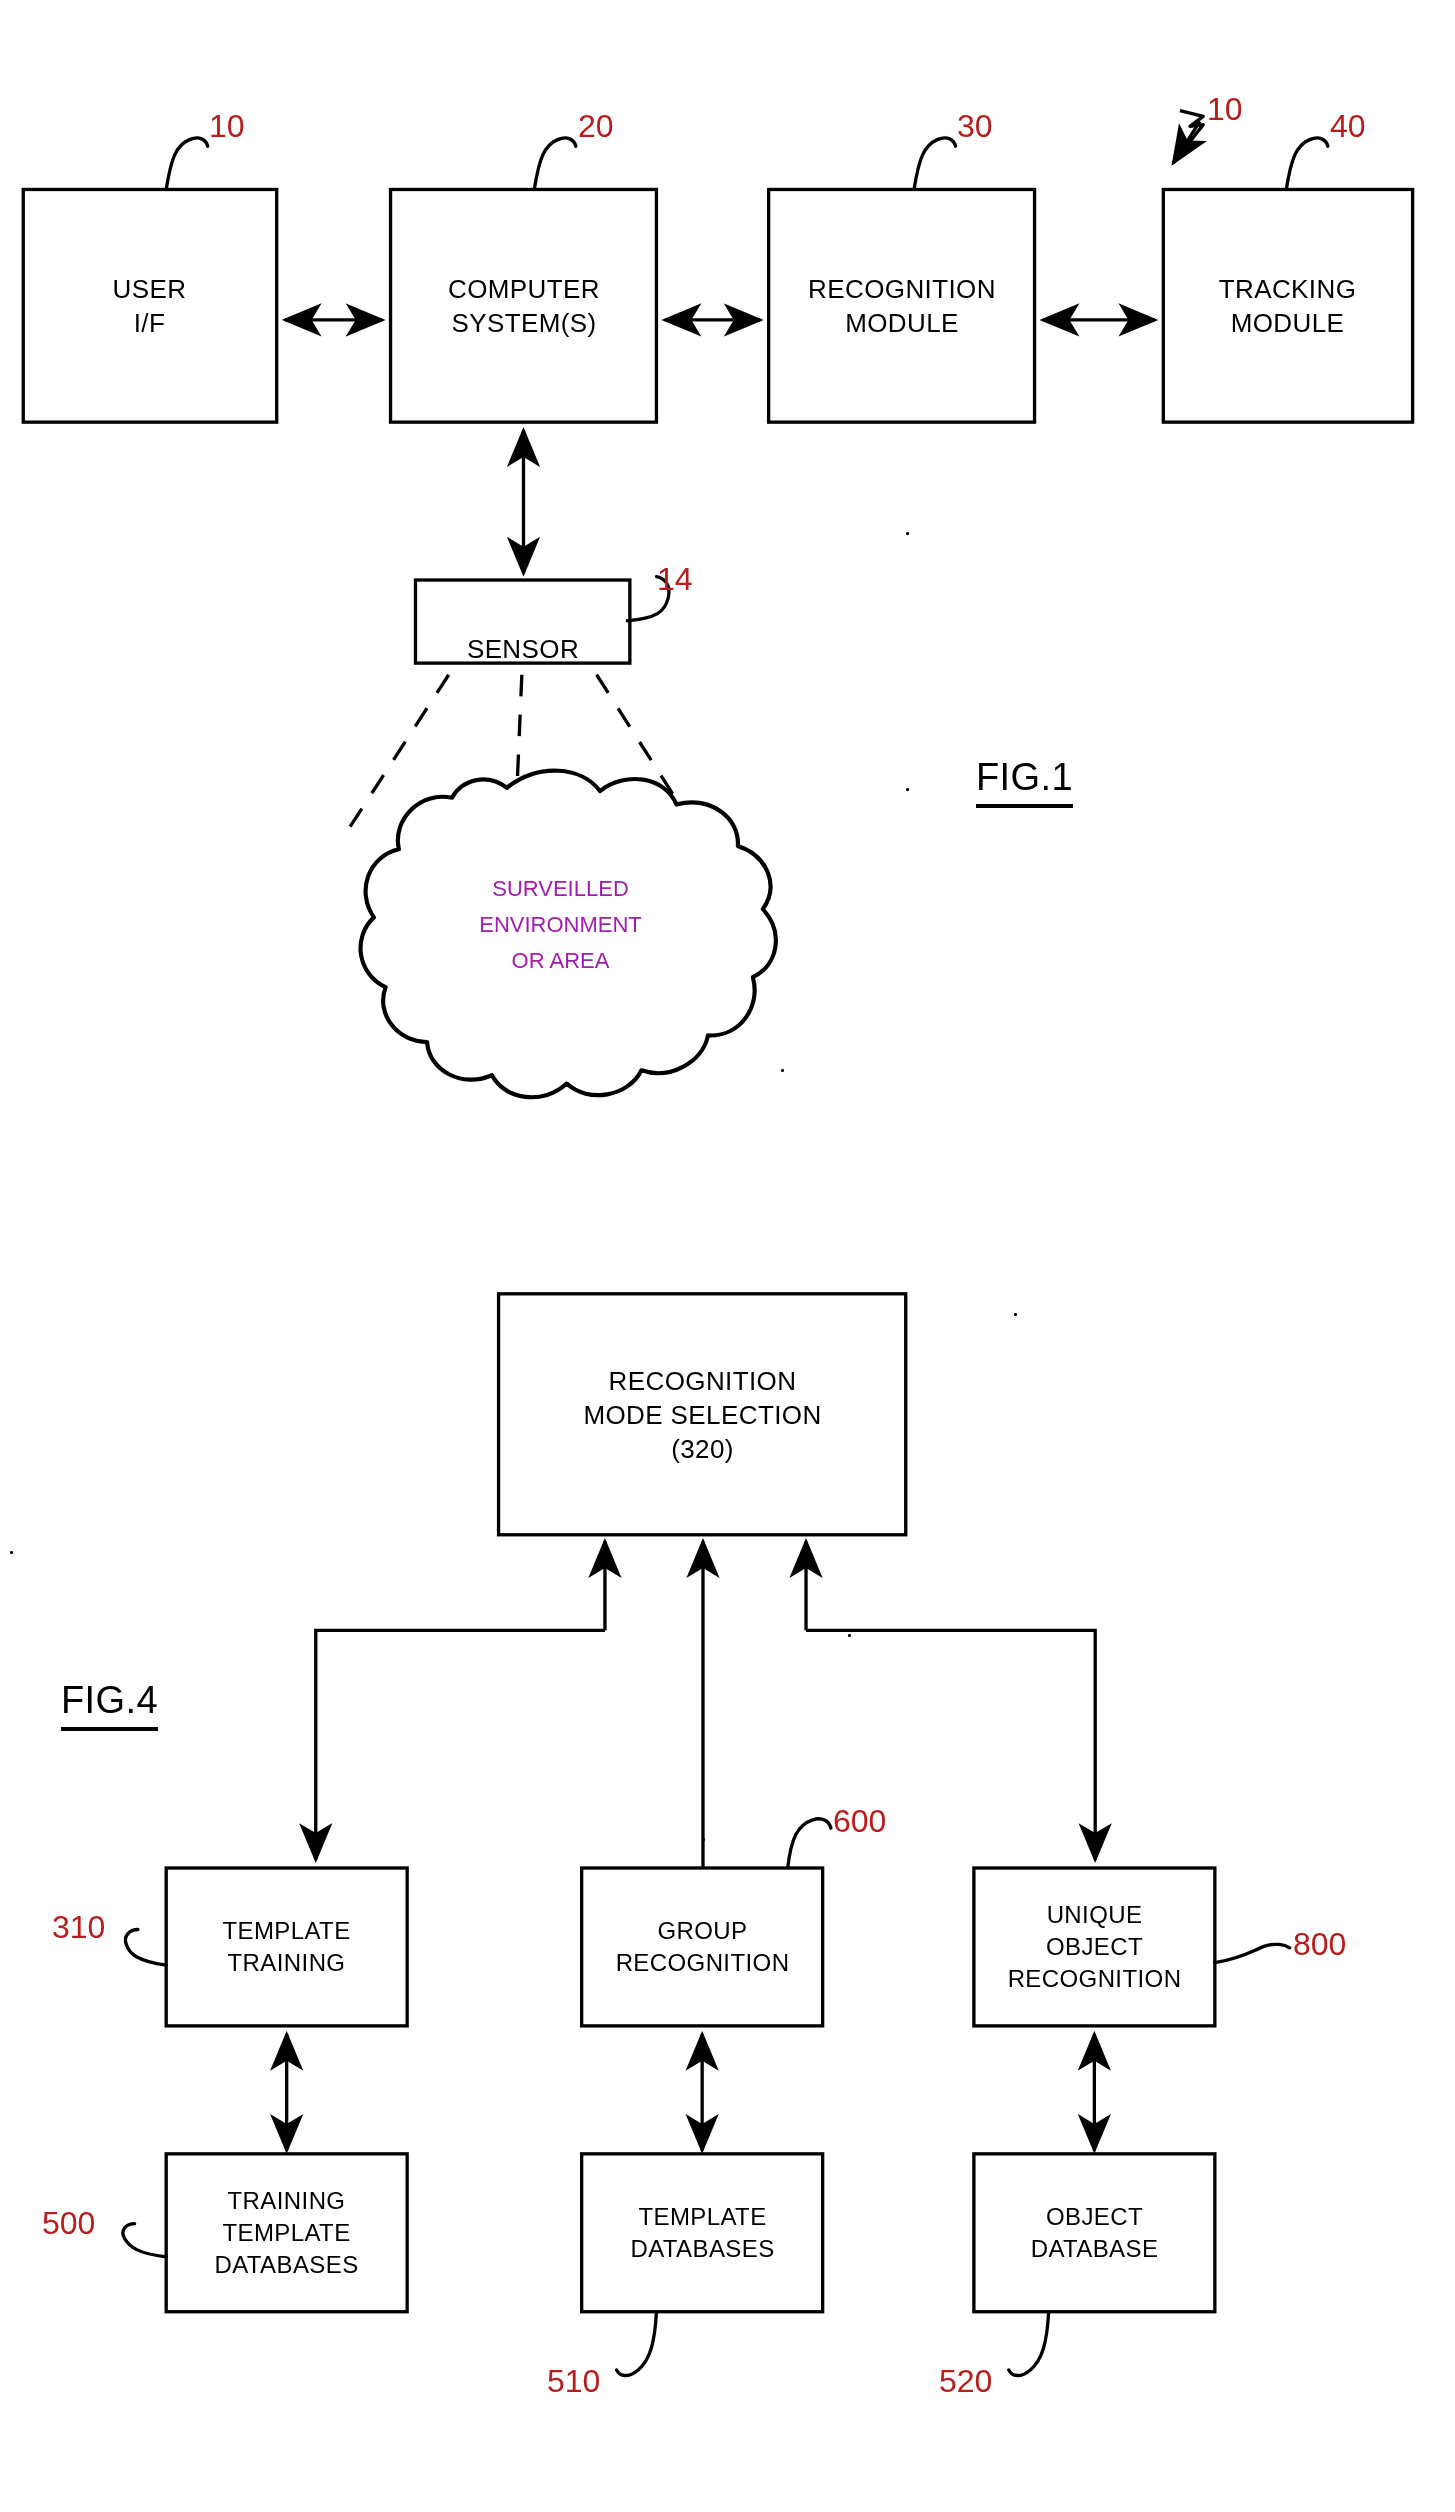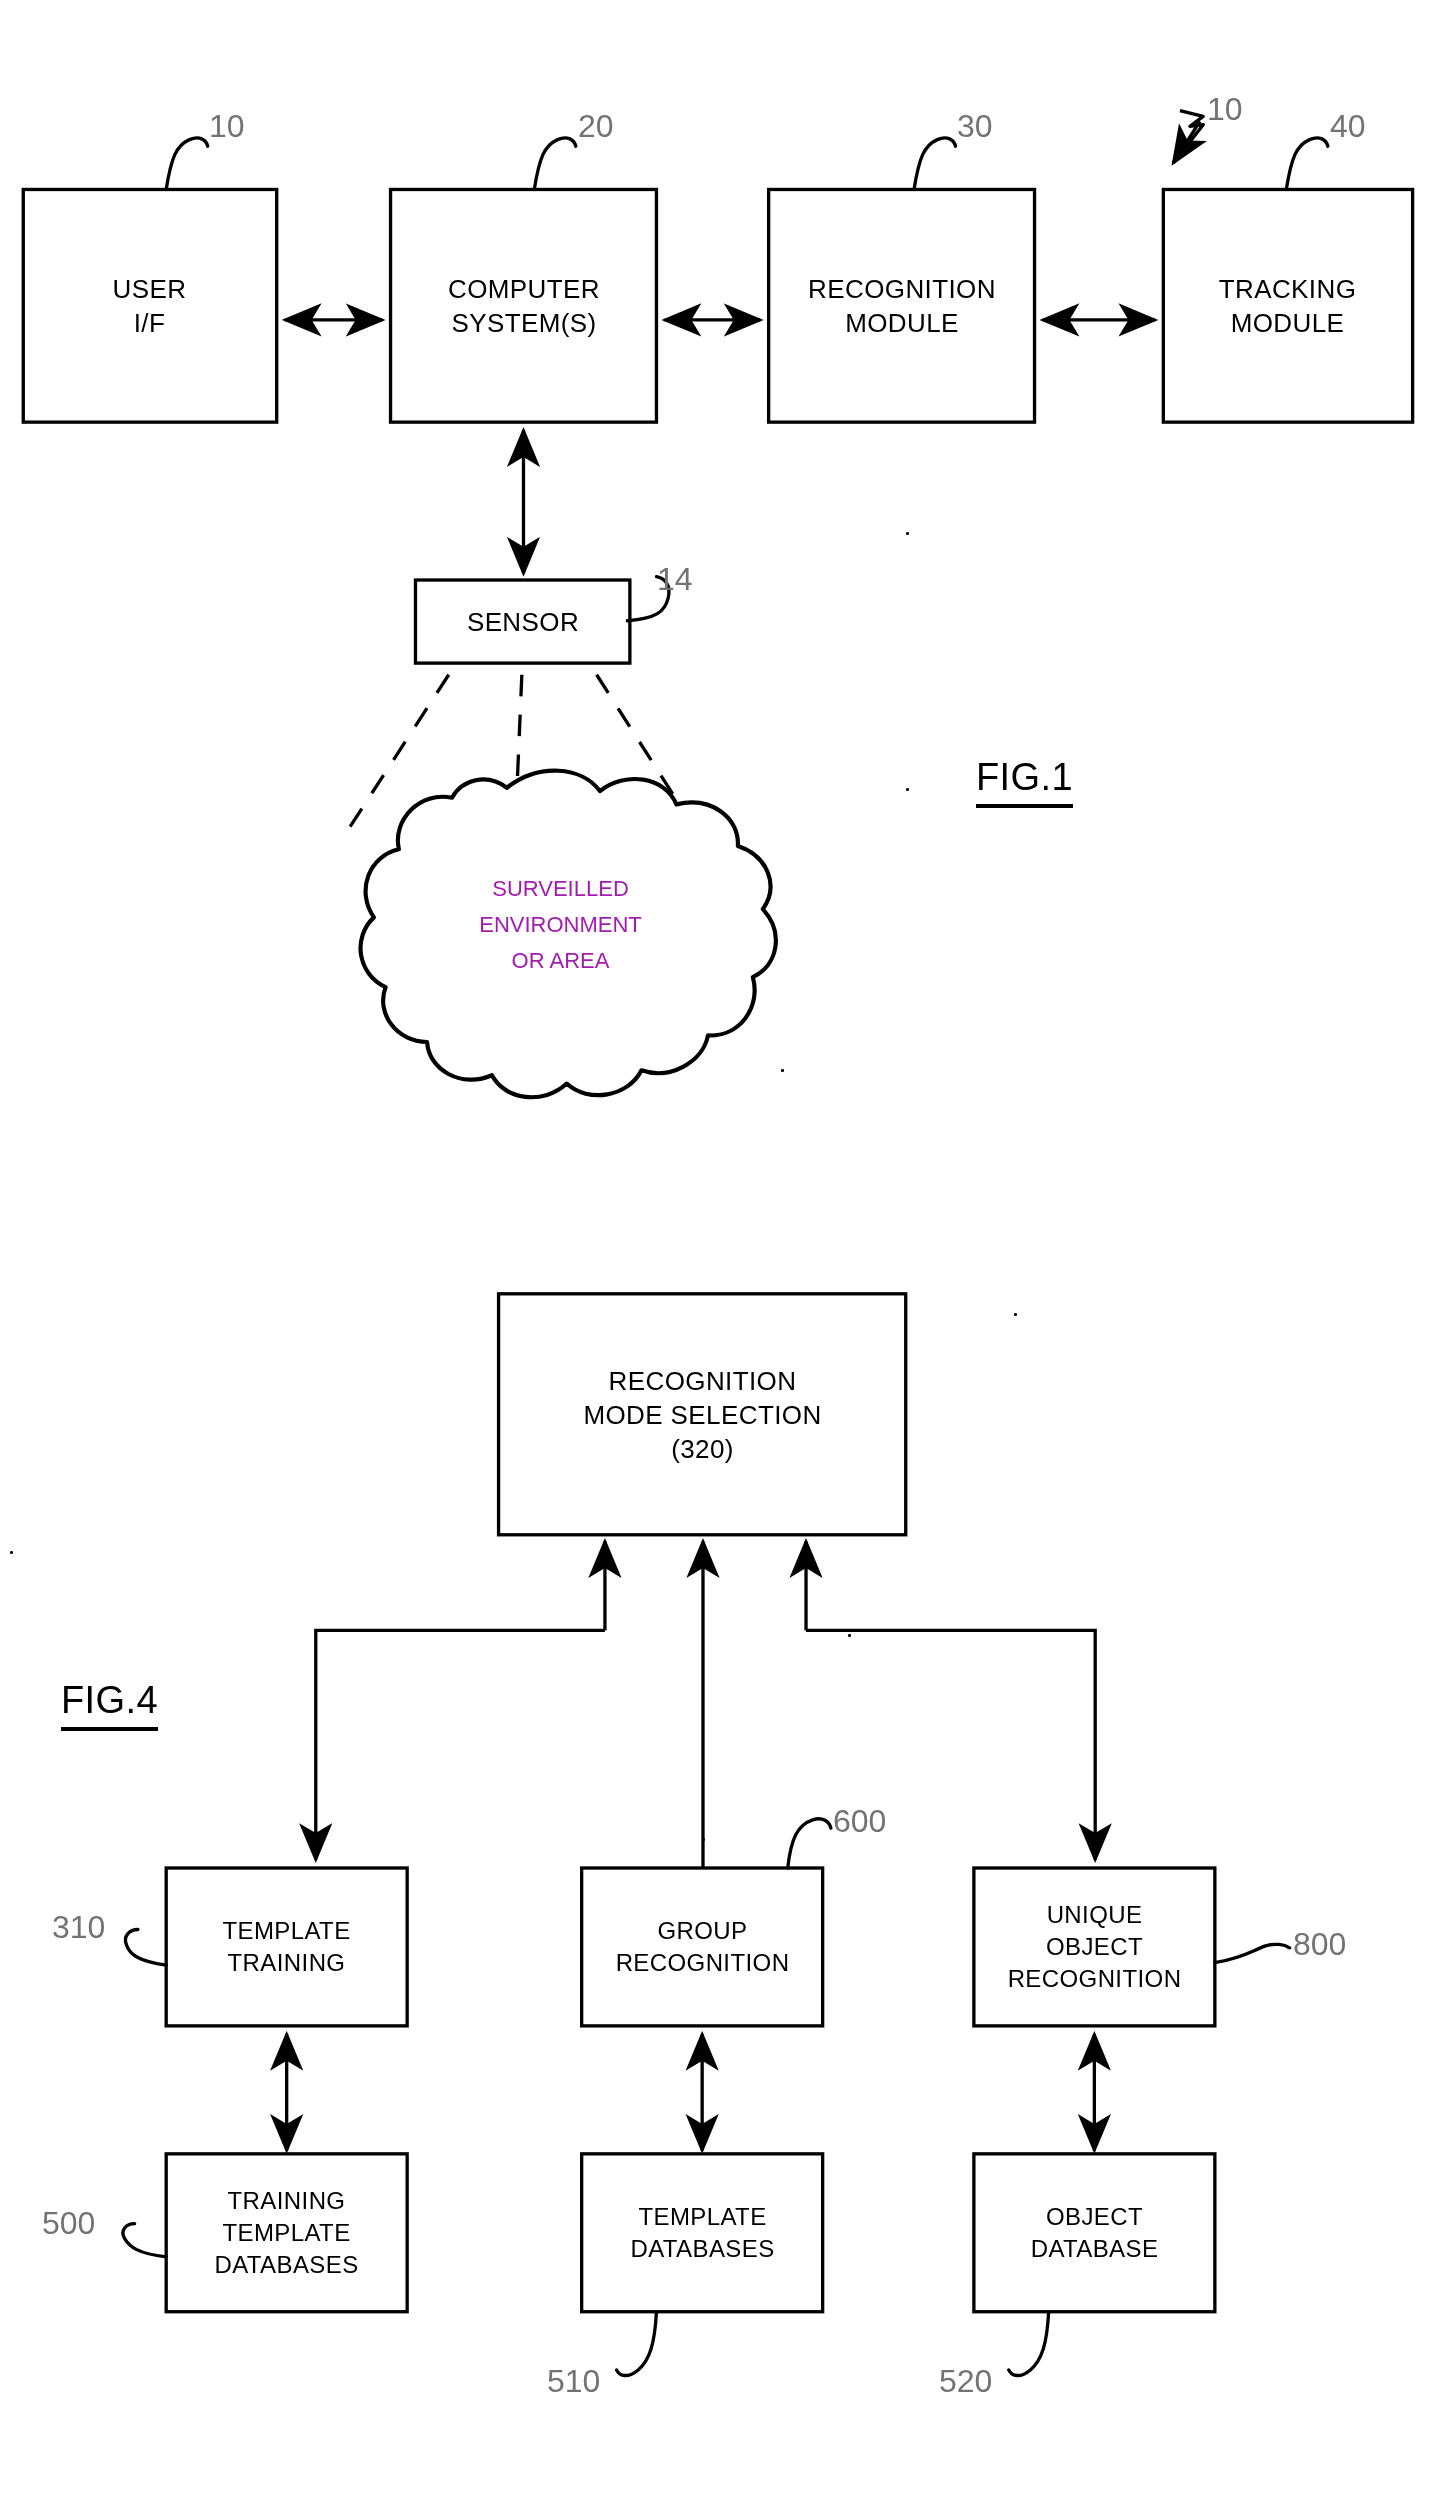--- a/index.html
+++ b/index.html
@@ -72,21 +72,21 @@
   }
   .boxtext.small {
     font-size: 24px;
     line-height: 32px;
   }
   .reftext {
     position: absolute;
     font-family: "Liberation Sans", sans-serif;
     font-size: 32px;
     line-height: 32px;
-    color: #737373;
+    color: #b91c1c;
     white-space: nowrap;
   }
   .figlabel {
     position: absolute;
     font-family: "Liberation Sans", sans-serif;
     font-size: 38px;
     line-height: 42px;
     color: #000000;
     white-space: nowrap;
     border-bottom: 4.2px solid #000000;
@@ -201,21 +201,21 @@
   </svg>
 
   <div class="boxtext" style="left:23px;  top:189px; width:253px; height:233px;">USER
 I/F</div>
   <div class="boxtext" style="left:391px; top:189px; width:266px; height:233px;">COMPUTER
 SYSTEM(S)</div>
   <div class="boxtext" style="left:769px; top:189px; width:266px; height:233px;">RECOGNITION
 MODULE</div>
   <div class="boxtext" style="left:1163px;top:189px; width:249px; height:233px;">TRACKING
 MODULE</div>
-  <div class="boxtext" style="left:416px; top:580px; width:214px; height:83px;">SENSOR</div>
+  <div class="boxtext" style="left:416px; top:607px; width:214px; height:83px;">SENSOR</div>
 
   <div class="reftext" style="left:209px;  top:110px;">10</div>
   <div class="reftext" style="left:578px;  top:110px;">20</div>
   <div class="reftext" style="left:957px; top:110px;">30</div>
   <div class="reftext" style="left:1330px; top:110px;">40</div>
   <div class="reftext" style="left:1207px; top:93px;">10</div>
   <div class="reftext" style="left:657px;  top:563px;">14</div>
 
   <div class="cloudtext" style="left:386px; top:871px; width:349px;">SURVEILLED
 ENVIRONMENT

